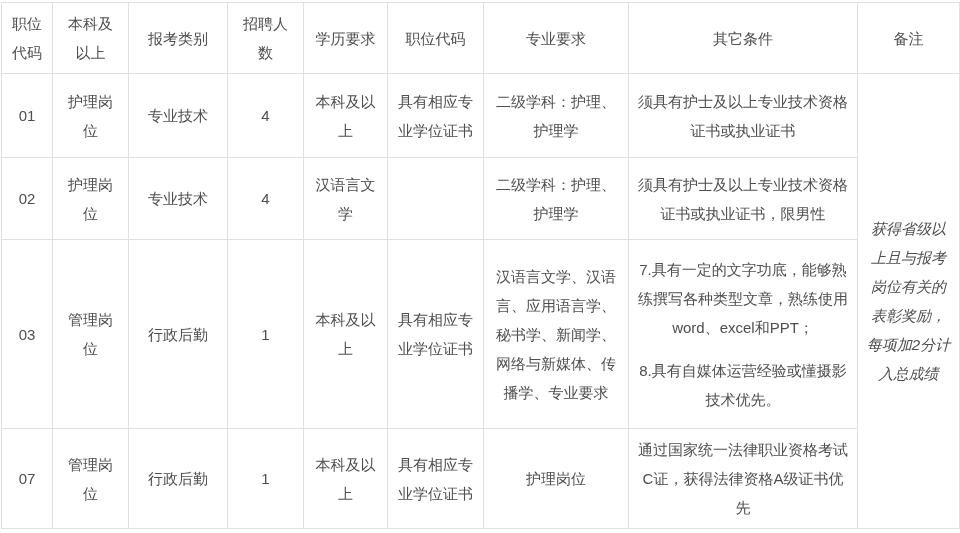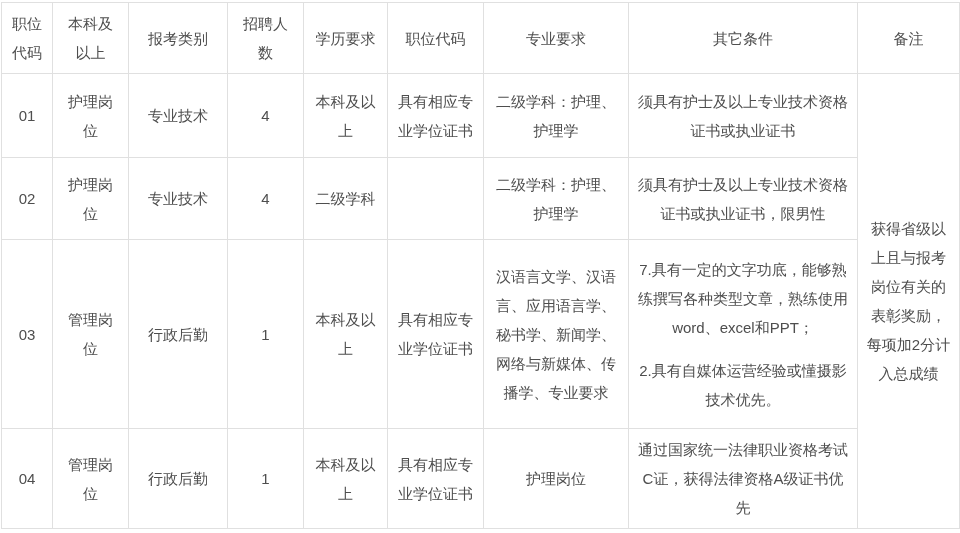--- a/index.html
+++ b/index.html
@@ -32,20 +32,21 @@
   }
   tr.hdr    { height: 71px; }
   tr.row-1  { height: 84px; }
   tr.row-2  { height: 82px; }
   tr.row-3  { height: 189px; }
   tr.row-4  { height: 99px; }
   td.remark {
     font-size: 16px;
     line-height: 44px;
     padding: 6px 20px;
+    font-style: italic;
   }
   td.other p {
     margin: 0;
   }
   td.other p + p {
     margin-top: 14px;
   }
 </style>
 </head>
 <body>
@@ -85,40 +86,40 @@
       <td>具有相应专业学位证书</td>
       <td>二级学科：护理、护理学</td>
       <td>须具有护士及以上专业技术资格证书或执业证书</td>
       <td class="remark" rowspan="4">获得省级以上且与报考岗位有关的表彰奖励，每项加2分计入总成绩</td>
     </tr>
     <tr class="row-2">
       <td>02</td>
       <td>护理岗位</td>
       <td>专业技术</td>
       <td>4</td>
-      <td>二级学科</td>
+      <td>汉语言文学</td>
       <td></td>
       <td>二级学科：护理、护理学</td>
       <td>须具有护士及以上专业技术资格证书或执业证书，限男性</td>
     </tr>
     <tr class="row-3">
       <td>03</td>
       <td>管理岗位</td>
       <td>行政后勤</td>
       <td>1</td>
       <td>本科及以上</td>
       <td>具有相应专业学位证书</td>
       <td>汉语言文学、汉语言、应用语言学、秘书学、新闻学、网络与新媒体、传播学、专业要求</td>
       <td class="other">
         <p>7.具有一定的文字功底，能够熟练撰写各种类型文章，熟练使用word、excel和PPT；</p>
-        <p>2.具有自媒体运营经验或懂摄影技术优先。</p>
+        <p>8.具有自媒体运营经验或懂摄影技术优先。</p>
       </td>
     </tr>
     <tr class="row-4">
-      <td>04</td>
+      <td>07</td>
       <td>管理岗位</td>
       <td>行政后勤</td>
       <td>1</td>
       <td>本科及以上</td>
       <td>具有相应专业学位证书</td>
       <td>护理岗位</td>
       <td>通过国家统一法律职业资格考试C证，获得法律资格A级证书优先</td>
     </tr>
   </tbody>
 </table>

